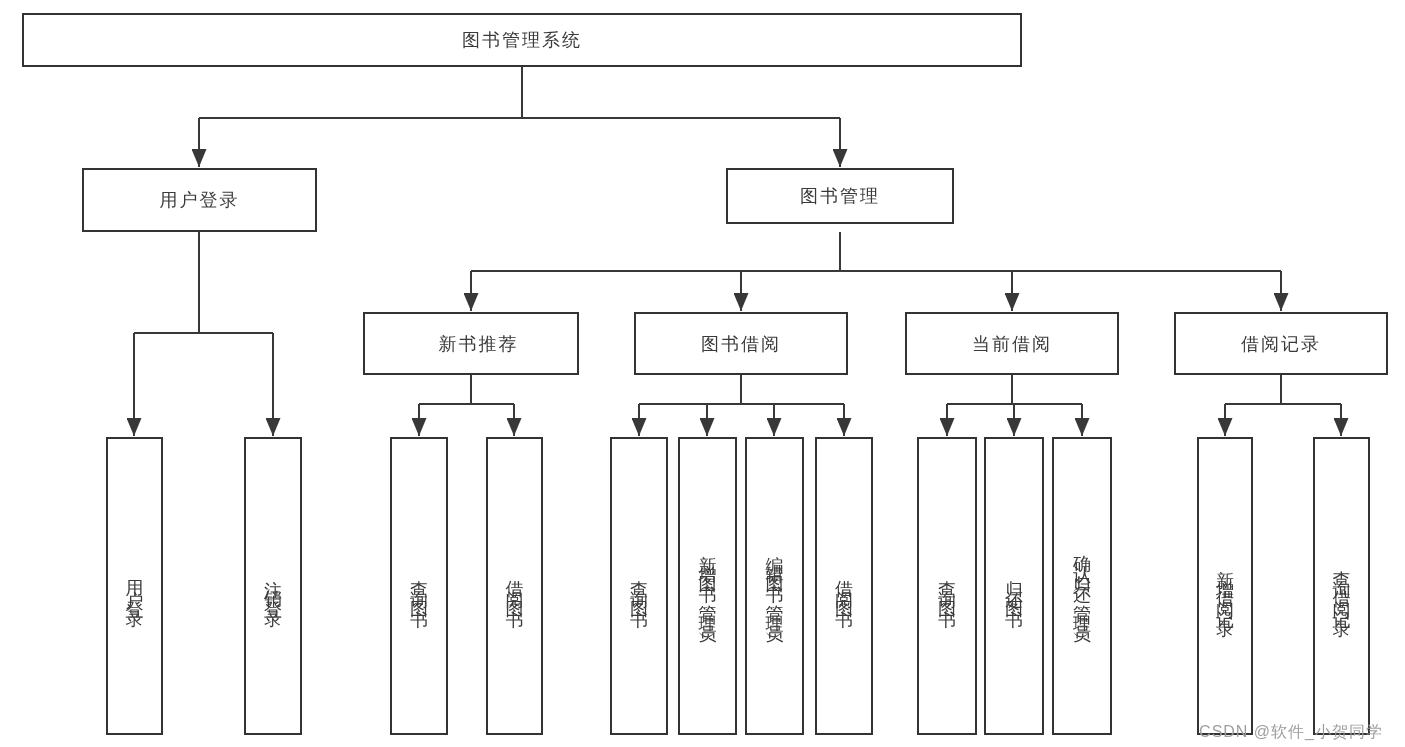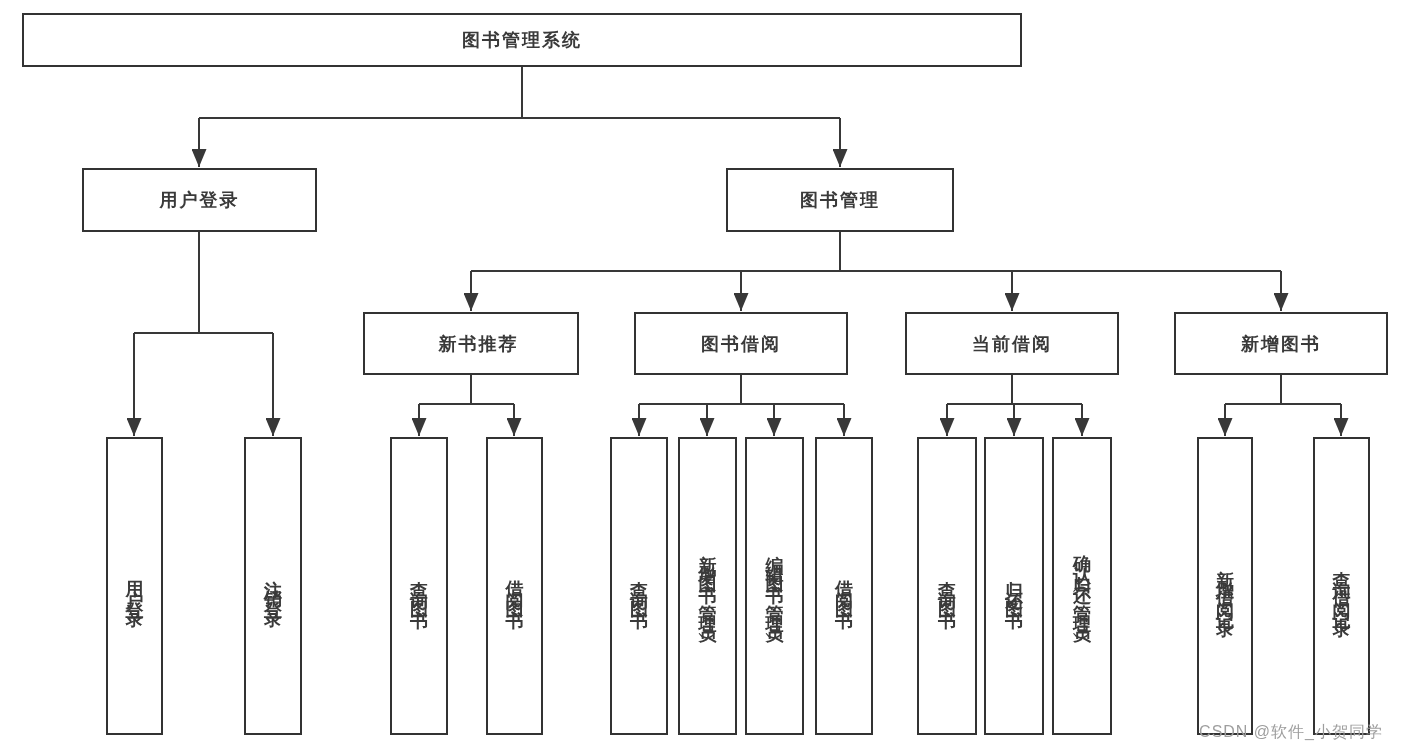--- a/index.html
+++ b/index.html
@@ -13,40 +13,39 @@
   #wires{position:absolute;left:0;top:0;width:1405px;height:747px;}
   .node{
     position:absolute;
     box-sizing:border-box;
     background:#ffffff;
     border:2px solid #333333;
     display:flex;
     align-items:center;
     justify-content:center;
     color:#3a3a3a;
-    font-weight:bold;
   }
   .h-label{
     font-size:18px;
     letter-spacing:2px;
     white-space:nowrap;
     color:#3a3a3a;
   }
   .leaf .v-label{
     writing-mode:vertical-rl;
     text-orientation:mixed;
     font-size:18px;
     letter-spacing:10px;
     line-height:1;
     color:#3a3a3a;
   }
   
   .n-root       {left:22px;  top:13px;  width:1000px; height:54px;}
   .n-user-login {left:82px;  top:168px; width:235px;  height:64px;}
-  .n-book-mgmt  {left:726px; top:168px; width:228px;  height:64px;}
+  .n-book-mgmt  {left:726px; top:168px; width:228px;  height:56px;}
   .n-recommend  {left:363px; top:312px; width:216px;  height:63px;padding-left:15px;}
   .n-borrow     {left:634px; top:312px; width:214px;  height:63px;}
   .n-current    {left:905px; top:312px; width:214px;  height:63px;}
   .n-record     {left:1174px;top:312px; width:214px;  height:63px;}
   .leaf{top:437px;height:298px;}
   .lf1 {left:106px; width:57px;}
   .lf2 {left:244px; width:58px;}
   .lf3 {left:390px; width:58px;}
   .lf4 {left:486px; width:57px;}
   .lf5 {left:610px; width:58px;}
@@ -129,21 +128,21 @@
   <div class="node n-recommend">
     <span class="h-label">新书推荐</span>
   </div>
   <div class="node n-current">
     <span class="h-label">当前借阅</span>
   </div>
   <div class="node n-borrow">
     <span class="h-label">图书借阅</span>
   </div>
   <div class="node n-record">
-    <span class="h-label">新增图书</span>
+    <span class="h-label">借阅记录</span>
   </div>
 
   <div class="node leaf lf1">
     <span class="v-label">用户登录</span>
   </div>
   <div class="node leaf lf2">
     <span class="v-label">注销登录</span>
   </div>
   <div class="node leaf lf3">
     <span class="v-label">查询图书</span>

